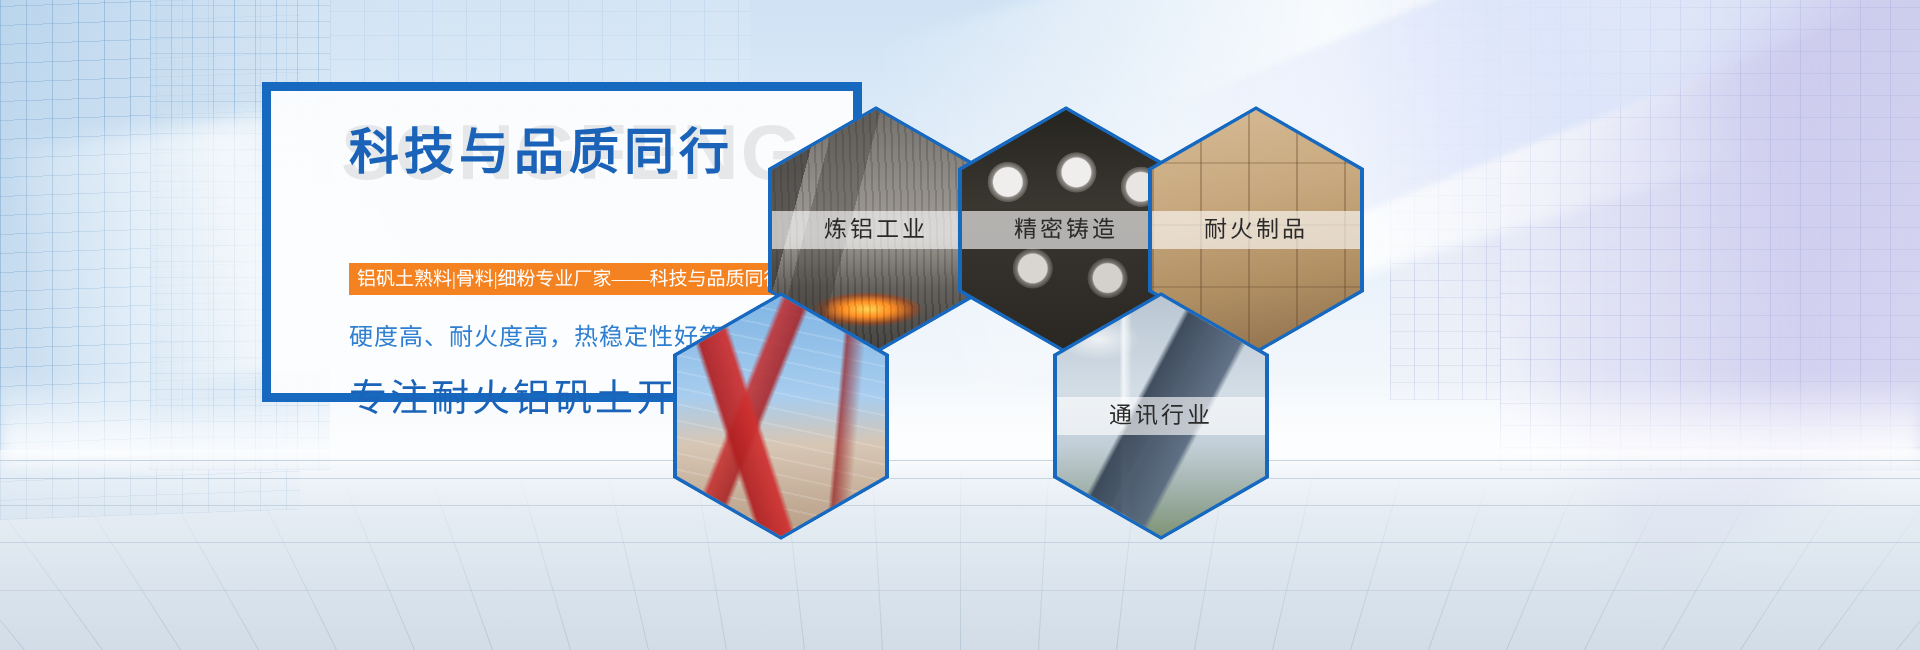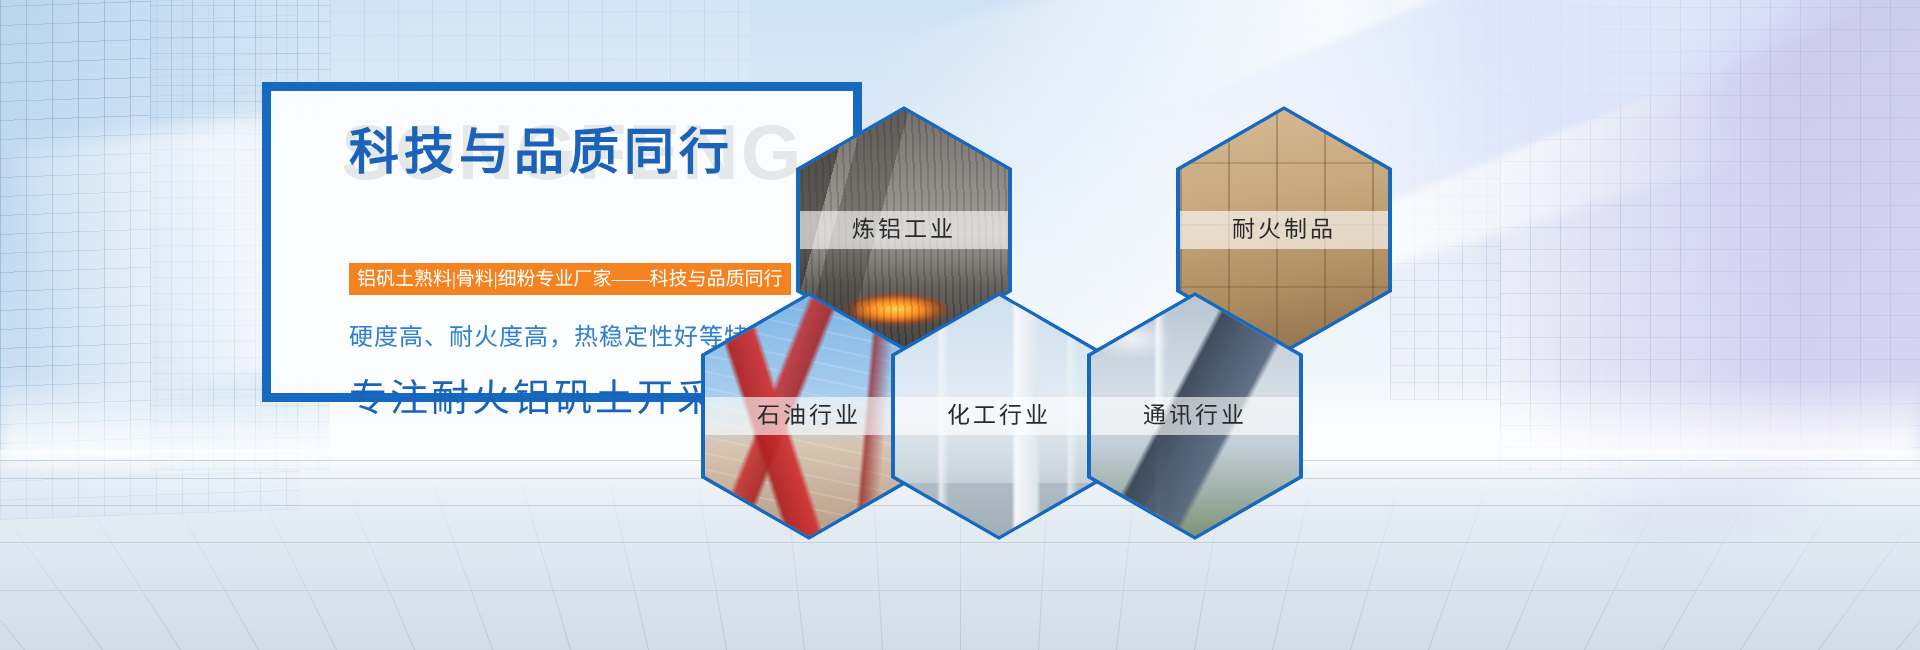--- a/index.html
+++ b/index.html
@@ -245,21 +245,21 @@
     font-size: 38px;
     color: #1a63b8;
     letter-spacing: 3px;
     white-space: nowrap;
     z-index: 1;
   }
 
   
   .hexgrid {
     position: absolute;
-    left: 688px;
+    left: 660px;
     top: 78px;
     width: 800px;
     height: 420px;
     z-index: 6;
   }
   .hex {
     position: absolute;
     width: 216px;
     height: 248px;
     -webkit-clip-path: polygon(50% 0%, 100% 25%, 100% 75%, 50% 100%, 0% 75%, 0% 25%);
@@ -442,49 +442,48 @@
 
     <div class="hex" style="left:108px; top:28px;">
       <div class="hex-border">
         <div class="hex-clip">
           <div class="hex-photo ph-smelt"></div>
           <div class="hex-label">炼铝工业</div>
         </div>
       </div>
     </div>
 
+    <div class="hex" style="left:298px; top:28px;">
+      <div class="hex-border">
+        <div class="hex-clip">
+          <div class="hex-photo ph-cast"></div>
+          <div class="hex-label">精密铸造</div>
+        </div>
+      </div>
+    </div>
 
     <div class="hex" style="left:488px; top:28px;">
       <div class="hex-border">
         <div class="hex-clip">
           <div class="hex-photo ph-brick"></div>
           <div class="hex-label">耐火制品</div>
         </div>
       </div>
     </div>
 
     <div class="hex" style="left:13px; top:214px;">
       <div class="hex-border">
         <div class="hex-clip">
           <div class="hex-photo ph-oil"></div>
-          <div class="hex-label">石油行业</div>
         </div>
       </div>
     </div>
 
-    <div class="hex" style="left:203px; top:214px;">
-      <div class="hex-border">
-        <div class="hex-clip">
-          <div class="hex-photo ph-chem"></div>
-          <div class="hex-label">化工行业</div>
-        </div>
-      </div>
-    </div>
-
-    <div class="hex" style="left:393px; top:214px;margin-left:6px;">
+
+    <div class="hex" style="left:393px; top:214px;">
       <div class="hex-border">
         <div class="hex-clip">
           <div class="hex-photo ph-tele"></div>
           <div class="hex-label">通讯行业</div>
         </div>
       </div>
     </div>
 
   </div>
 </div>

